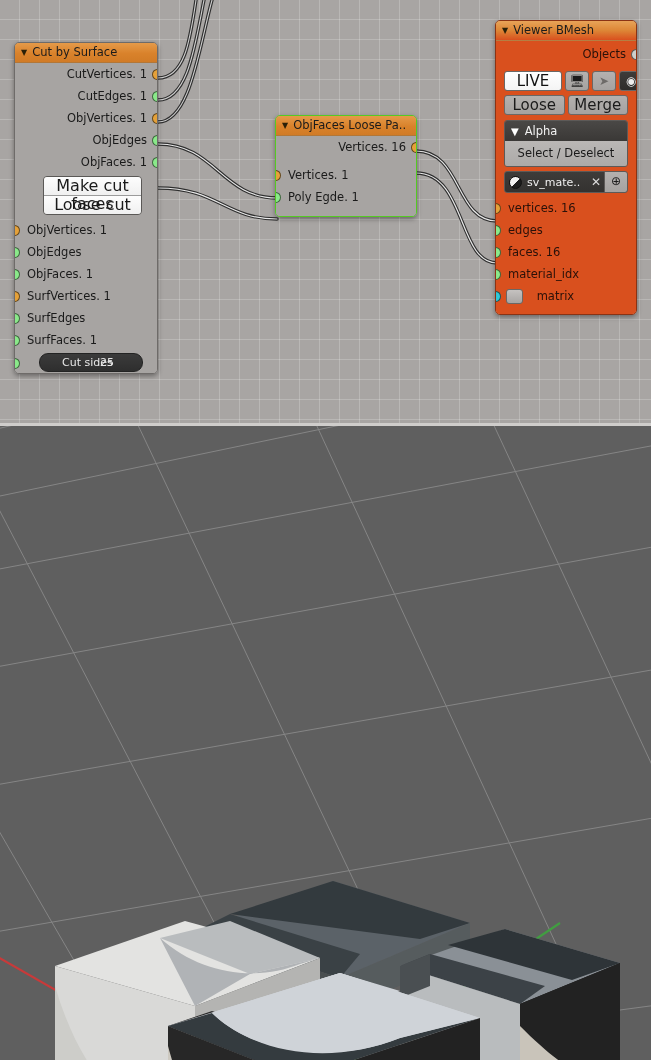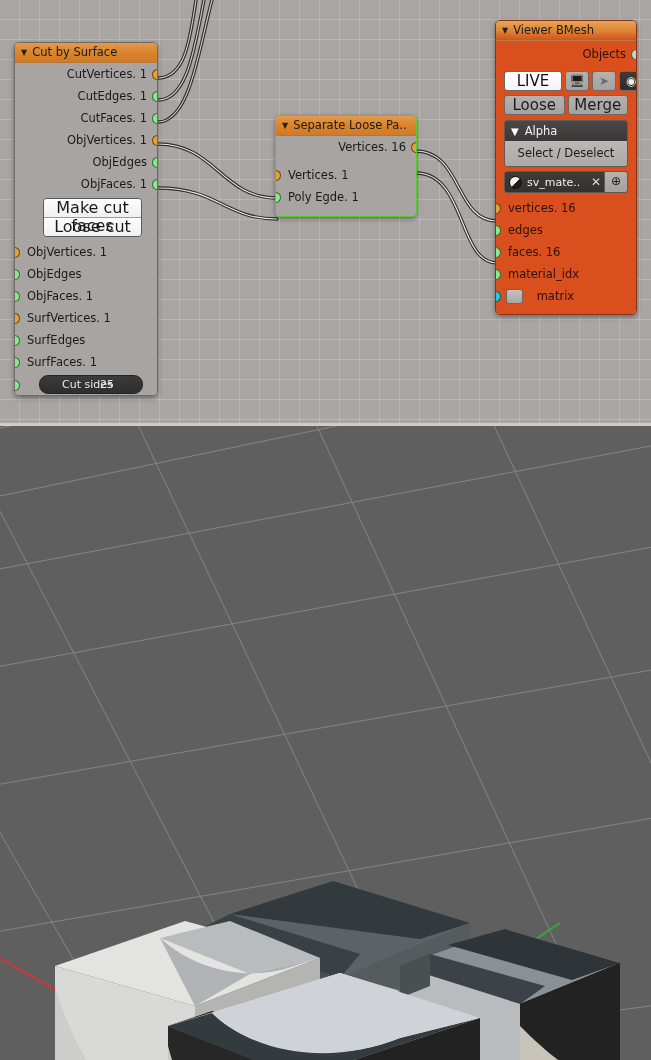--- a/index.html
+++ b/index.html
@@ -163,24 +163,20 @@
 
           <div class="row out">
             <span>CutVertices. 1</span>
             <span class="sock right v"></span>
           </div>
           <div class="row out">
             <span>CutEdges. 1</span>
             <span class="sock right e"></span>
           </div>
           <div class="row out">
-            <span>CutFaces. 1</span>
-            <span class="sock right e"></span>
-          </div>
-          <div class="row out">
             <span>ObjVertices. 1</span>
             <span class="sock right v"></span>
           </div>
           <div class="row out">
             <span>ObjEdges</span>
             <span class="sock right e"></span>
           </div>
           <div class="row out">
             <span>ObjFaces. 1</span>
             <span class="sock right e"></span>
@@ -224,21 +220,21 @@
             </div>
           </div>
 
         </div>
       </div>
     </div>
 
     <div class="node" style="left:275px;top:115px;width:142px;">
       <div class="node-inner" style="border:1.5px solid #55c924;">
         <div class="node-head">
-          <span class="tri">▼</span><span>Separate Loose Pa..</span>
+          <span class="tri">▼</span><span>ObjFaces Loose Pa..</span>
         </div>
         <div class="node-body" style="padding-bottom:8px;">
           <div class="row out">
             <span>Vertices. 16</span>
             <span class="sock right v"></span>
           </div>
           <div style="height:6px;"></div>
           <div class="row in">
             <span class="sock left v"></span>
             <span>Vertices. 1</span>

